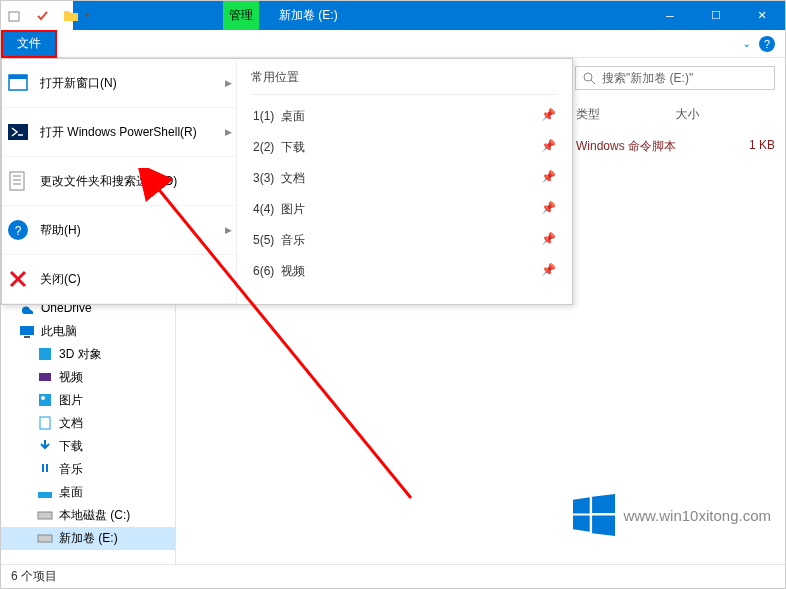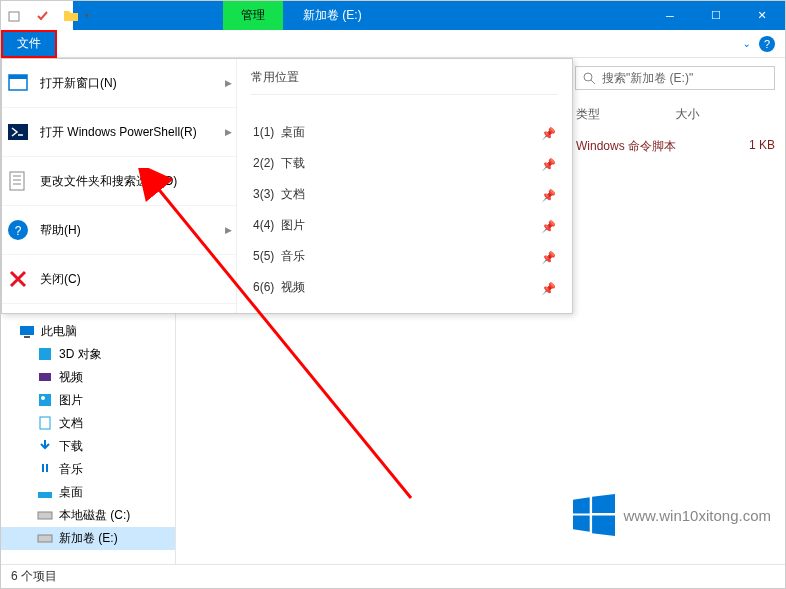--- a/index.html
+++ b/index.html
@@ -2,21 +2,21 @@
 <html><head>
 <meta charset="utf-8">
 <style>
 *{margin:0;padding:0;box-sizing:border-box;font-family:"Microsoft YaHei","Segoe UI",sans-serif;font-size:12px}
 body{background:#fff;width:786px;height:589px;position:relative;overflow:hidden;border:1px solid #ccc}
 .titlebar{height:29px;background:#0078d7;display:flex;align-items:center;color:#fff}
 .qat{display:flex;align-items:center;gap:6px;padding:0 6px;background:#fff;height:29px;width:72px}
 .qat-icon{width:16px;height:16px;display:flex;align-items:center;justify-content:center}
 .qat-sep{width:1px;height:16px;background:#ddd}
 .qat-chev{color:#555;font-size:8px}
-.manage-tab{background:#14e04e;color:#000;padding:0 18px;height:29px;display:flex;align-items:center;margin-left:150px}
+.manage-tab{background:#14e04e;color:#000;padding:0 6px;height:29px;display:flex;align-items:center;margin-left:150px}
 .title{padding:0 20px}
 .winctrl{margin-left:auto;display:flex}
 .winbtn{width:46px;height:29px;display:flex;align-items:center;justify-content:center;color:#fff;font-size:11px}
 .ribbonbar{height:28px;background:#fff;display:flex;align-items:center;border-bottom:1px solid #e5e5e5;position:relative}
 .file-tab{background:#0078d7;color:#fff;padding:5px 14px;height:28px;display:flex;align-items:center;border:2px solid red}
 .rb-right{margin-left:auto;display:flex;align-items:center;gap:8px;padding-right:10px}
 .chev-down{color:#0078d7;font-size:10px}
 .help{width:16px;height:16px;border-radius:50%;background:#0078d7;color:#fff;display:flex;align-items:center;justify-content:center;font-size:11px}
 .content{position:relative;height:calc(100% - 29px - 28px - 24px);display:flex}
 .nav{width:175px;border-right:1px solid #e5e5e5;overflow:hidden;padding-top:240px}
@@ -31,22 +31,22 @@
 .col-h{flex:1}
 .row1{position:absolute;top:80px;right:10px;left:400px;display:flex;color:#7f1d1d}
 .row1 span:first-child{flex:1}
 .filemenu{position:absolute;top:0;left:0;width:572px;background:#fff;border:1px solid #ccc;box-shadow:2px 2px 6px rgba(0,0,0,.15);display:flex;z-index:10}
 .fm-left{width:235px;border-right:1px solid #eee}
 .fm-item{display:flex;align-items:center;padding:12px 4px;gap:10px;border-bottom:1px solid #f3f3f3}
 .fm-ico{width:24px;height:24px;flex-shrink:0;display:flex;align-items:center;justify-content:center}
 .fm-label{flex:1}
 .fm-chev{color:#888;font-size:9px}
 .fm-right{flex:1;padding:10px 14px}
-.fm-head{color:#444;padding-bottom:8px;border-bottom:1px solid #eee;margin-bottom:22px}
-.loc{display:flex;align-items:flex-end;padding:7px 2px;color:#333}
+.fm-head{color:#444;padding-bottom:8px;border-bottom:1px solid #eee;margin-bottom:6px}
+.loc{display:flex;align-items:flex-start;padding:7px 2px;color:#333}
 .loc .pin{margin-left:auto;color:#888;font-size:12px}
 .status{position:absolute;bottom:0;left:0;right:0;height:24px;border-top:1px solid #e5e5e5;display:flex;align-items:center;padding:0 10px;color:#333;background:#fff}
 .arrow{position:absolute;z-index:20;pointer-events:none}
 .watermark{position:absolute;right:14px;bottom:28px;display:flex;align-items:center;gap:8px;z-index:5}
 .winlogo{width:42px;height:42px}
 .wm-txt{color:#0078d7}
 .wm-main{font-size:22px;font-weight:200}
 .wm-sub{font-size:15px;color:#888}
 .fold-ico{fill:#ffcf48}
 </style>

